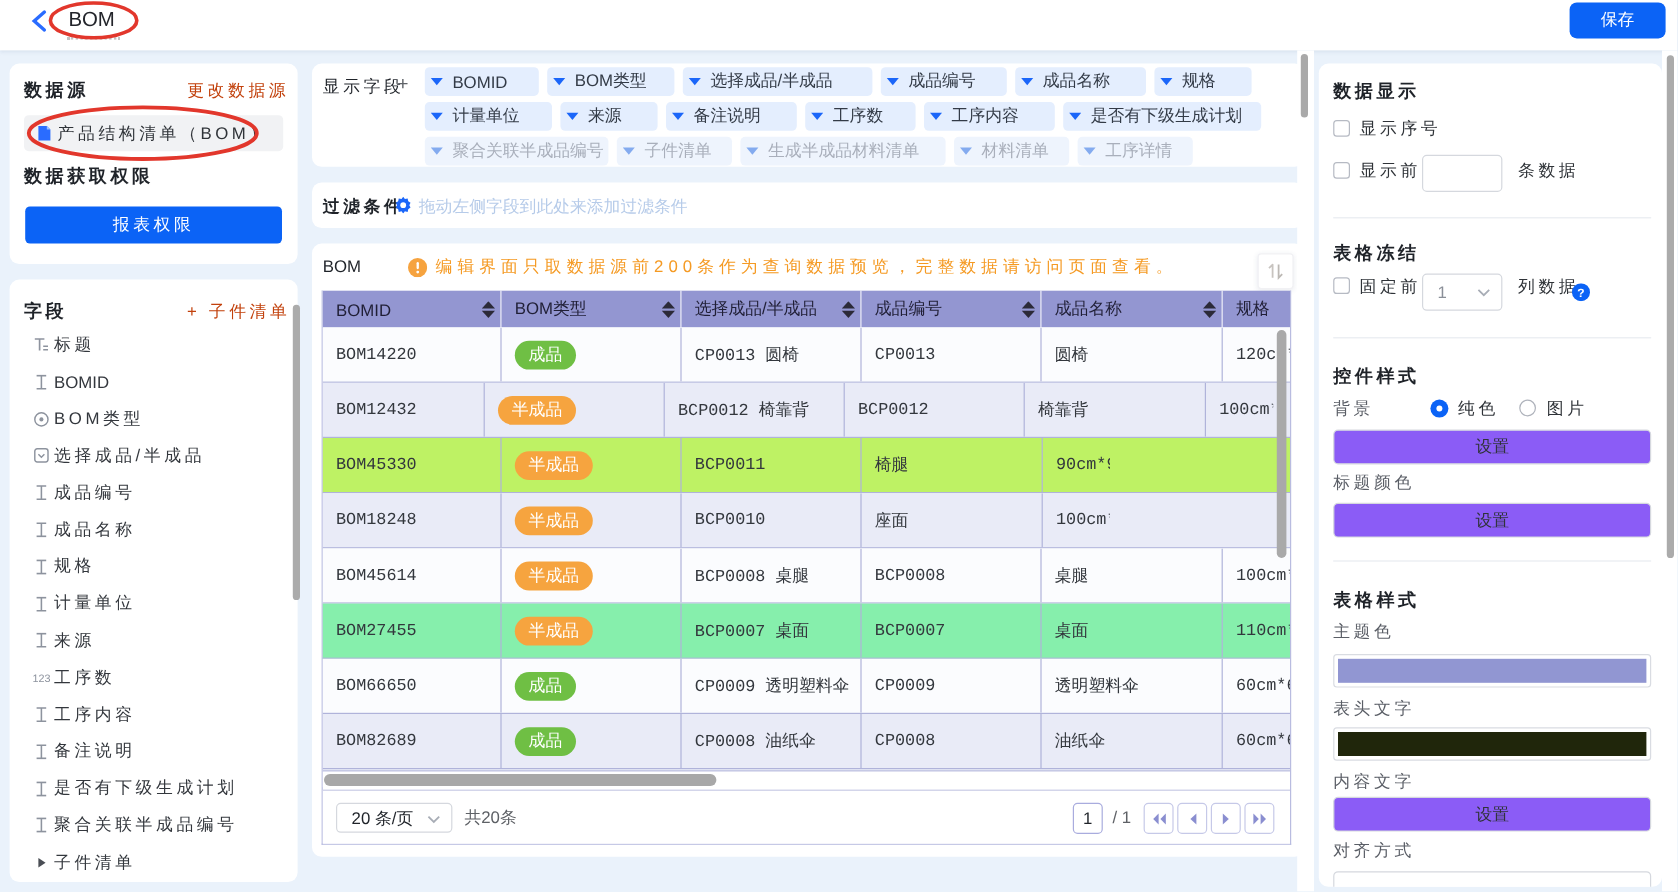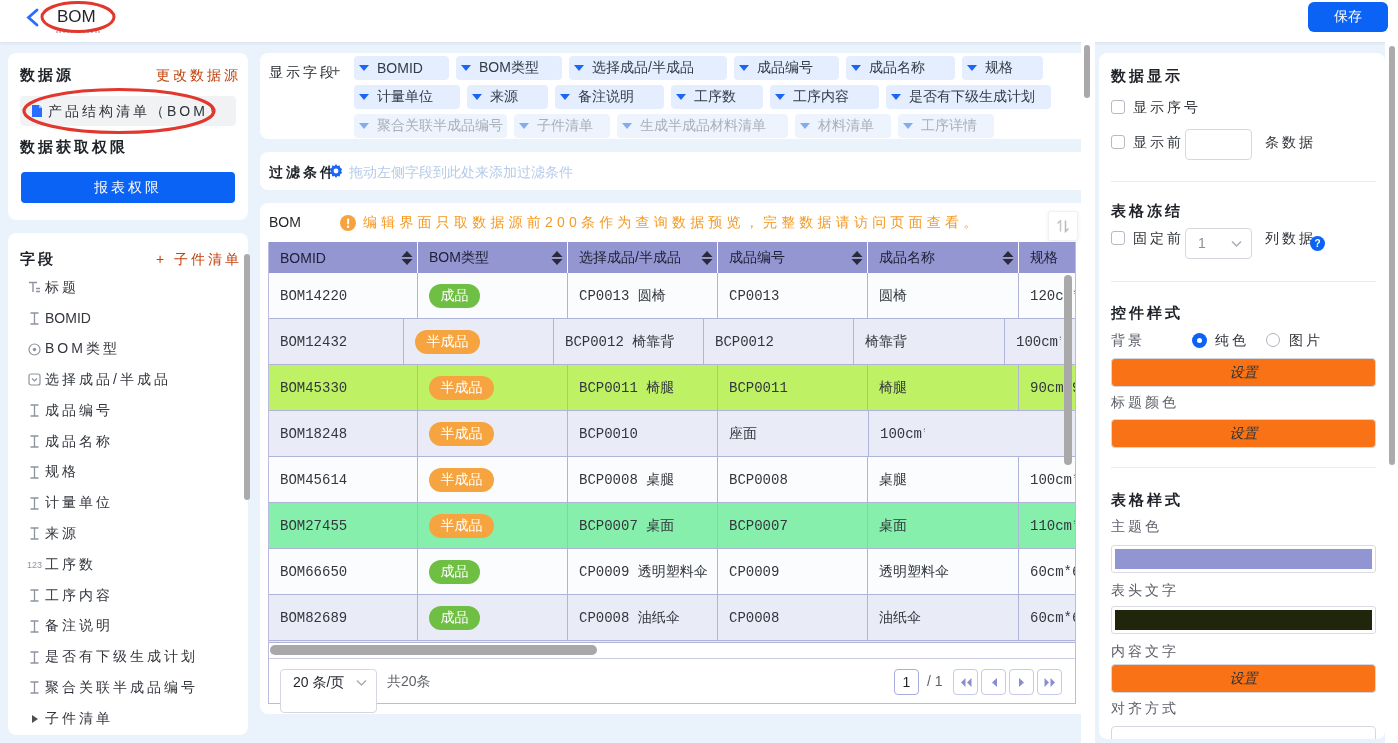--- a/index.html
+++ b/index.html
@@ -17,21 +17,21 @@
 
 .chiprow { position:absolute; left:94px; display:flex; gap:7px; }
 .chip { height:24px; border-radius:4px; background:#E4EEFE; color:#333B47; display:flex; align-items:center; padding-left:5px; white-space:nowrap; overflow:hidden; }
 .chip .tri { flex:none; width:0; height:0; border-left:5px solid transparent; border-right:5px solid transparent; border-top:6.5px solid #1B66F9; margin-right:8px; }
 .chip.off { background:#EEF4FD; color:#A9AFBB; }
 .chip.off .tri { border-top-color:#84ABEF; }
 
 .cb { display:inline-block; width:14px; height:14px; border:1px solid #B6BAC3; border-radius:3px; background:#fff; vertical-align:middle; }
 
 .inp { border:1px solid #D5D8DE; border-radius:4px; background:#fff; }
-.setbtn { position:absolute; left:12px; width:265px; height:29px; border:1px solid #D5D8DE; border-radius:4px; background:#f97316; display:flex; align-items:center; justify-content:center; color:#2F3338;font-style:italic; }
+.setbtn { position:absolute; left:12px; width:265px; height:29px; border:1px solid #D5D8DE; border-radius:4px; background:#8b5cf6; display:flex; align-items:center; justify-content:center; color:#2F3338; }
 .divid { position:absolute; left:12px; width:265px; height:1px; background:#E8EBF1; }
 
 #tblwrap { position:absolute; left:8px; top:39px; width:808px; height:462px; border:1px solid #B9BCE0; border-top:none; }
 .th { background:#9396D1; color:#201F36; display:flex; align-items:center; position:relative; height:31px; float:left; padding-left:11px; border-right:1px solid #FBFBFE; }
 .tr { height:46px; position:relative; border-bottom:1px solid #B0B3DA; overflow:hidden; }
 .td { float:left; height:45px; display:flex; align-items:center; padding-left:11px; border-right:1px solid #B0B3DA; overflow:hidden; white-space:nowrap; color:#33373D;font-family:Liberation Mono, monospace; }
 .td:last-child { border-right:none; }
 .sorticon { position:absolute; right:4px; top:9px; }
 .badge { height:24px; border-radius:12px; color:#fff; display:inline-flex; align-items:center; justify-content:center; }
 .bw2 { width:51px; } .bw3 { width:65px; }
@@ -250,21 +250,20 @@
         <div class="td" style="width:150px">BCP0012 椅靠背</div>
         <div class="td" style="width:150px">BCP0012</div>
         <div class="td" style="width:151px">椅靠背</div>
         <div class="td" style="width:56px">100cm*40cm</div>
       </div>
       <div class="tr" style="background:#bef264">
         <div class="td" style="width:149px">BOM45330</div>
         <div class="td" style="width:150px">
           <span class="badge bg-o bw3">半成品</span>
         </div>
-        <div class="td" style="width:150px">BCP0011 椅腿</div>
         <div class="td" style="width:150px">BCP0011</div>
         <div class="td" style="width:151px">椅腿</div>
         <div class="td" style="width:56px">90cm*90cm</div>
       </div>
       <div class="tr" style="background:#E9EBF7">
         <div class="td" style="width:149px">BOM18248</div>
         <div class="td" style="width:150px">
           <span class="badge bg-o bw3">半成品</span>
         </div>
         <div class="td" style="width:150px">BCP0010</div>
@@ -309,21 +308,21 @@
         <div class="td" style="width:150px">CP0008 油纸伞</div>
         <div class="td" style="width:150px">CP0008</div>
         <div class="td" style="width:151px">油纸伞</div>
         <div class="td" style="width:56px">60cm*60cm</div>
       </div>
       <div style="height:2px;background:#E9EBF7;border-bottom:1px solid #B0B3DA;"></div>
       <div style="height:13px;background:#fff;position:relative;">
         <div style="position:absolute;left:1px;top:2px;width:327px;height:10px;background:#A8A8A8;border-radius:5px;"></div>
       </div>
       <div style="position:absolute;left:0;bottom:0;width:806px;height:45px;border-top:1px solid #C9CBE5;background:#fff;">
-        <div class="inp" style="position:absolute;left:11px;top:10px;width:97px;height:44px;">
+        <div class="inp" style="position:absolute;left:11px;top:10px;width:97px;height:25px;">
           <span style="position:absolute;left:12px;top:4px;color:#1F2329;">20 条/页</span>
           <svg style="position:absolute;right:9px;top:9px;" width="11" height="8" viewBox="0 0 11 8">
             <path d="M1 1.5 L5.5 6 L10 1.5" fill="none" stroke="#A8ADB6" stroke-width="1.5"></path>
           </svg>
         </div>
         <div style="position:absolute;left:118px;top:14px;color:#5E6166;">共20条</div>
         <div style="position:absolute;left:625px;top:10px;width:25px;height:26px;border:1px solid #A9ACDE;border-radius:4px;background:#fff;text-align:center;line-height:24px;color:#1F2329;">1</div>
         <div style="position:absolute;left:658px;top:14px;color:#5E6166;">/ 1</div>
         <div style="position:absolute;left:681px;top:10px;"><span class="navbtn">
             <svg width="14" height="11" viewBox="0 0 14 11">

